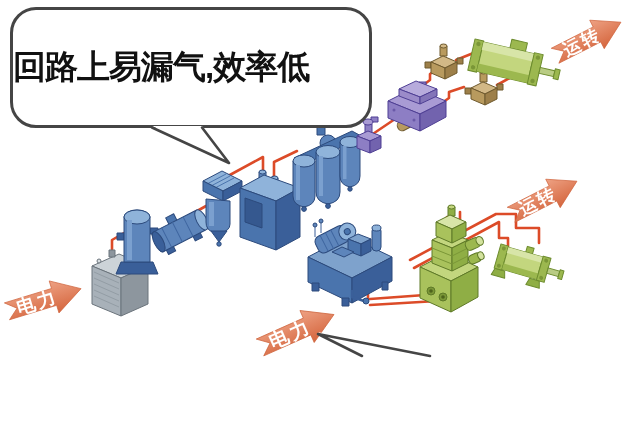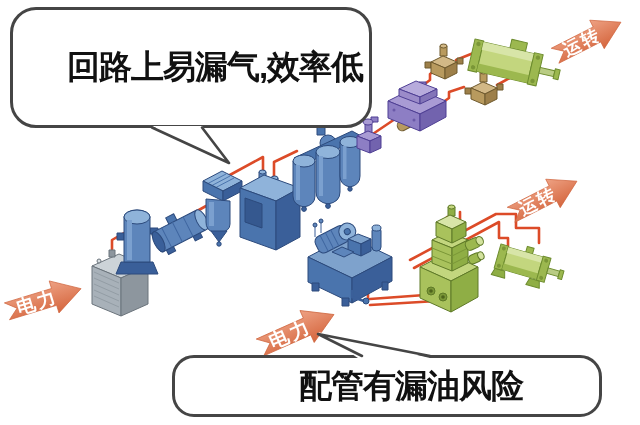--- a/index.html
+++ b/index.html
@@ -1,20 +1,20 @@
 <!DOCTYPE html>
 <html><head>
 <meta charset="utf-8">
 <style>
   html,body{margin:0;padding:0;background:#fff;}
   .stage{position:relative;width:640px;height:425px;background:#fff;overflow:hidden;
          font-family:"Liberation Sans",sans-serif;}
   .layer{position:absolute;left:0;top:0;}
   .bubble{position:absolute;box-sizing:border-box;background:#fff;border:3px solid #454545;
-          display:flex;align-items:center;justify-content:center;z-index:2;padding-left:48px;}
+          display:flex;align-items:center;z-index:2;}
   .bubble .txt{font-weight:700;color:#111;white-space:nowrap;letter-spacing:-1px;}
   #bubble1{left:10px;top:7px;width:362px;height:121px;border-radius:26px;}
   #bubble1 .txt{font-size:33px;}
   #bubble2{left:172px;top:355px;width:430px;height:62px;border-radius:22px;}
   #bubble2 .txt{font-size:33px;}
   .tail{position:absolute;z-index:3;}
   #tail1{left:140px;top:125px;}
   #tail2{left:303px;top:328px;}
   svg{display:block;}
   .machine{stroke-linejoin:round;}
@@ -289,21 +289,18 @@
 </svg>
 
 <div class="bubble" id="bubble1">
   <span class="txt">回路上易漏气,效率低</span>
 </div>
 <svg class="tail" id="tail1" width="100" height="44">
   <polygon points="12,1 62,1 89,38" fill="#ffffff"></polygon>
   <path d="M12,2.5 L89,38 M62,2.5 L89,38" stroke="#454545" stroke-width="2.6" fill="none" stroke-linecap="round"></path>
 </svg>
 
-<div class="bubble" id="bubble2">
-  <span class="txt">配管有漏油风险</span>
-</div>
 <svg class="tail" id="tail2" width="135" height="32">
   <polygon points="15,4 127,30 55,30" fill="#ffffff"></polygon>
   <path d="M59,28 L15,6 M127,28 L15,6" stroke="#454545" stroke-width="2.6" fill="none" stroke-linecap="round"></path>
 </svg>
 
 </div>
 
 </body></html>

